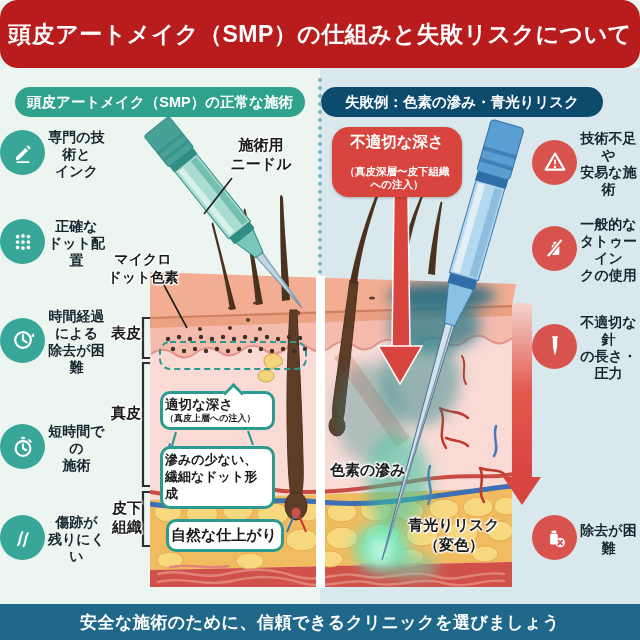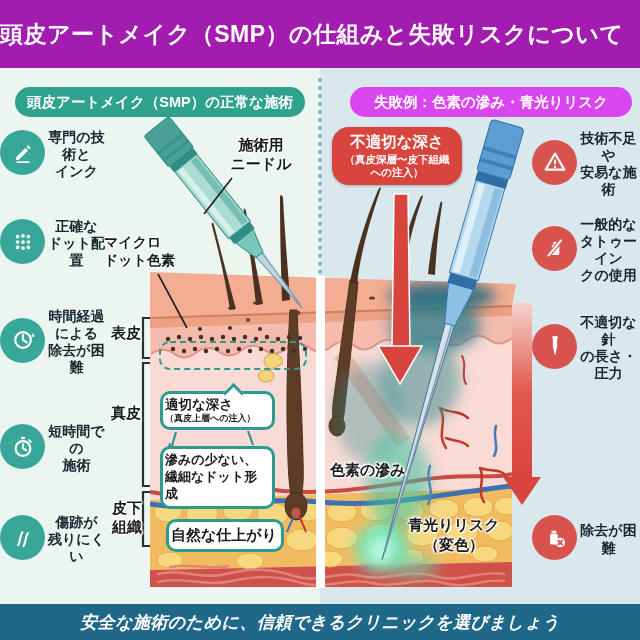--- a/index.html
+++ b/index.html
@@ -5,69 +5,69 @@
   * { margin:0; padding:0; box-sizing:border-box; }
   html,body { background:#888; }
   .stage {
     position:relative; width:640px; height:640px; overflow:hidden;
     font-family:"Liberation Sans","DejaVu Sans",sans-serif;
     background:#eaf4ef;
   }
   
   .titlebar {
     position:absolute; left:0; top:0; width:640px; height:68px;
-    background:#a21caf; display:flex; align-items:center; justify-content:flex-start;
+    background:#b91c1c; display:flex; align-items:center; justify-content:center;border-radius:18px;
   }
   .titlebar h1 { color:#fff; font-size:23px; font-weight:bold; letter-spacing:.5px; }
   .footerbar {
     position:absolute; left:0; top:604px; width:640px; height:36px;
-    background:#20688a; display:flex; align-items:center; justify-content:center;font-style:italic;
+    background:#20688a; display:flex; align-items:center; justify-content:center;
   }
   .footerbar p { color:#fff; font-size:17px; font-weight:bold; letter-spacing:.5px; }
   
   .bg-left  { position:absolute; left:0;   top:68px; width:320px; height:536px; background:#ecf5f0; }
   .bg-right { position:absolute; left:320px; top:68px; width:320px; height:536px; background:#d9e8ec; }
   .divider  { position:absolute; left:318px; top:78px; height:228px; width:0;
               border-left:4px dotted #74b4c4; }
   
   .pill {
     position:absolute; top:87px; height:30px; border-radius:15px;
     display:flex; align-items:center; justify-content:center;
     color:#fff; font-weight:bold; font-size:14.5px; white-space:nowrap;
   }
   .pill-left  { left:15px;  width:290px; background:#2fa28d; }
-  .pill-right { left:350px; width:282px; background:#d946ef; }
+  .pill-right { left:321px; width:282px; background:#0c4a6e; }
   
   .side-item { position:absolute; width:108px; display:flex; flex-direction:row; align-items:center; }
   .side-item .circle {
     width:45px; height:45px; border-radius:50%;
     display:flex; align-items:center; justify-content:center; flex:none;
   }
   .circle.teal { background:#38a79a; }
   .circle.red  { background:#d9534e; }
   .side-label {
     margin-top:4px; text-align:center; font-weight:bold; font-size:14px;
     line-height:1.22; color:#16262e; white-space:pre-line;
   }
   
   .illustration { position:absolute; left:110px; top:108px; width:440px; height:494px; }
   .overlay { position:absolute; font-weight:bold; color:#1a1a1a; white-space:pre-line; }
   .halo { text-shadow:1px 0 2px #fff,-1px 0 2px #fff,0 1px 2px #fff,0 -1px 2px #fff,1px 1px 2px #fff,-1px -1px 2px #fff; }
   .lbl-needle    { left:228px; top:136px; width:66px; font-size:15px; text-align:center; line-height:1.25; }
-  .lbl-microdot  { left:104px; top:234px; width:78px; font-size:14px; text-align:left; line-height:1.25; }
+  .lbl-microdot  { left:104px; top:251px; width:78px; font-size:14px; text-align:center; line-height:1.25; }
   .lbl-epi       { left:111px; top:324px; width:32px; font-size:15px; }
   .lbl-derm      { left:111px; top:404px; width:32px; font-size:15px; }
   .lbl-sub       { left:109px; top:499px; width:36px; font-size:15px; line-height:1.25; text-align:center; }
   .bad-depth-box {
     position:absolute; left:332px; top:127px; width:130px;
     background:#d8453f; border-radius:17px; color:#fff; text-align:center;
     padding:6px 2px 5px 2px; box-shadow:0 1px 3px rgba(0,0,0,.25);
   }
   .bad-depth-box .t1 { font-size:15.5px; font-weight:bold; line-height:1.15; }
-  .bad-depth-box .t2 { font-size:10.5px; font-weight:bold; line-height:1.3; white-space:pre-line; margin-top:2px; }
+  .bad-depth-box .t2 { font-size:10.5px; font-weight:bold; line-height:1.3; white-space:pre-line; margin-top:14px; }
   .bubble {
     position:absolute; background:#fff; border:3px solid #2a9b8e; border-radius:10px;
     color:#1a1a1a; padding:3px 2px;
   }
   .bubble .t1 { font-size:13.5px; font-weight:bold; line-height:1.2; }
   .bubble .t2 { font-size:9px; font-weight:bold; line-height:1.2; }
   .bubble-b1 { left:160px; top:391px; width:115px; }
   .bubble-b1::before {
     content:""; position:absolute; left:58%; top:-8px; width:12px; height:12px;
     background:#fff; border-left:3px solid #2a9b8e; border-top:3px solid #2a9b8e;

